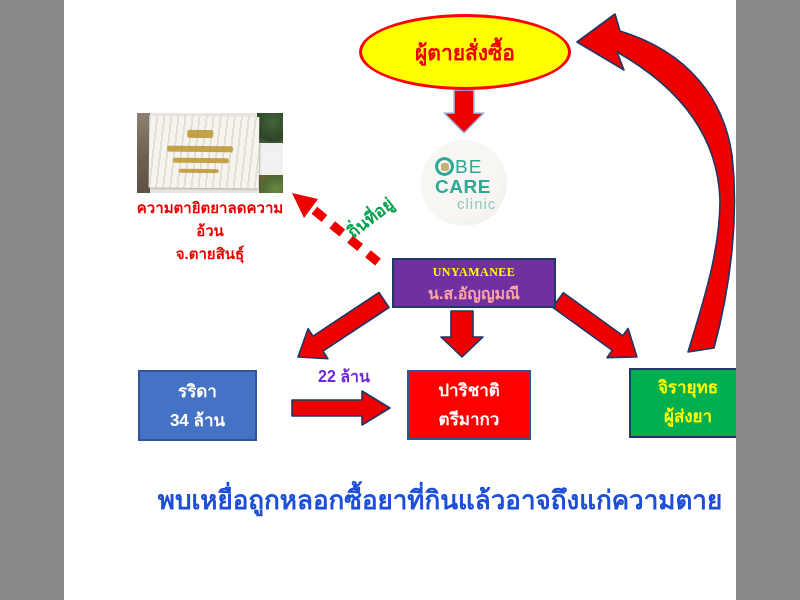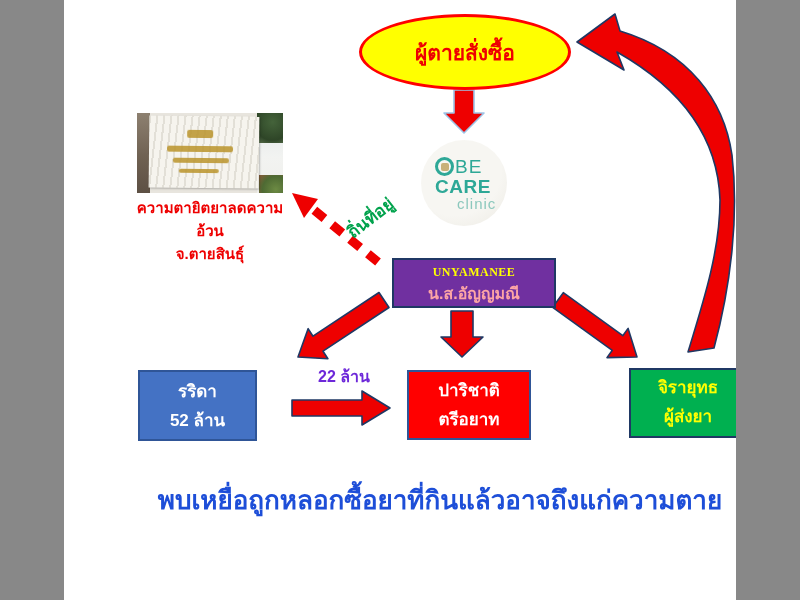--- a/index.html
+++ b/index.html
@@ -175,28 +175,28 @@
       <div class="gold" style="left:30px;top:53px;width:40px;height:4px;"></div>
     </div>
   </div>
   <div class="abs node caption">
     <div>ความตายิตยาลดความอ้วน</div>
     <div>จ.ตายสินธุ์</div>
   </div>
 
   <div class="abs node blue-box">
     <div class="ln">รริดา</div>
-    <div class="ln">52 ล้าน</div>
+    <div class="ln">34 ล้าน</div>
   </div>
 
   <div class="abs node transfer">22 ล้าน</div>
 
   <div class="abs node red-box">
     <div class="ln">ปาริชาติ</div>
-    <div class="ln">ตรีอยาท</div>
+    <div class="ln">ตรีมากว</div>
   </div>
 
   <div class="abs node green-box">
     <div class="ln">จิรายุทธ</div>
     <div class="ln">ผู้ส่งยา</div>
   </div>
 
   <div class="abs node footer">
     <div>พบเหยื่อถูกหลอกซื้อยาที่กินแล้วอาจถึงแก่ความตาย</div>
   </div>

